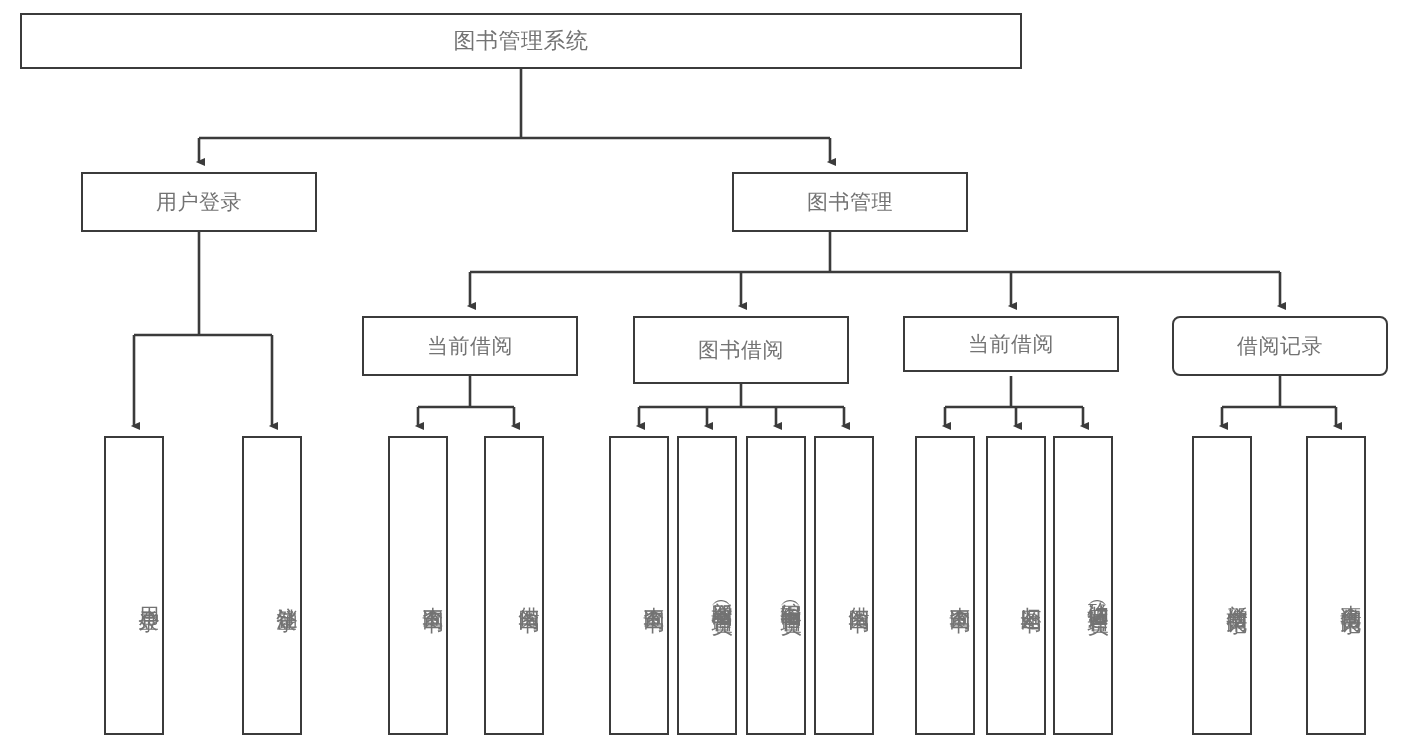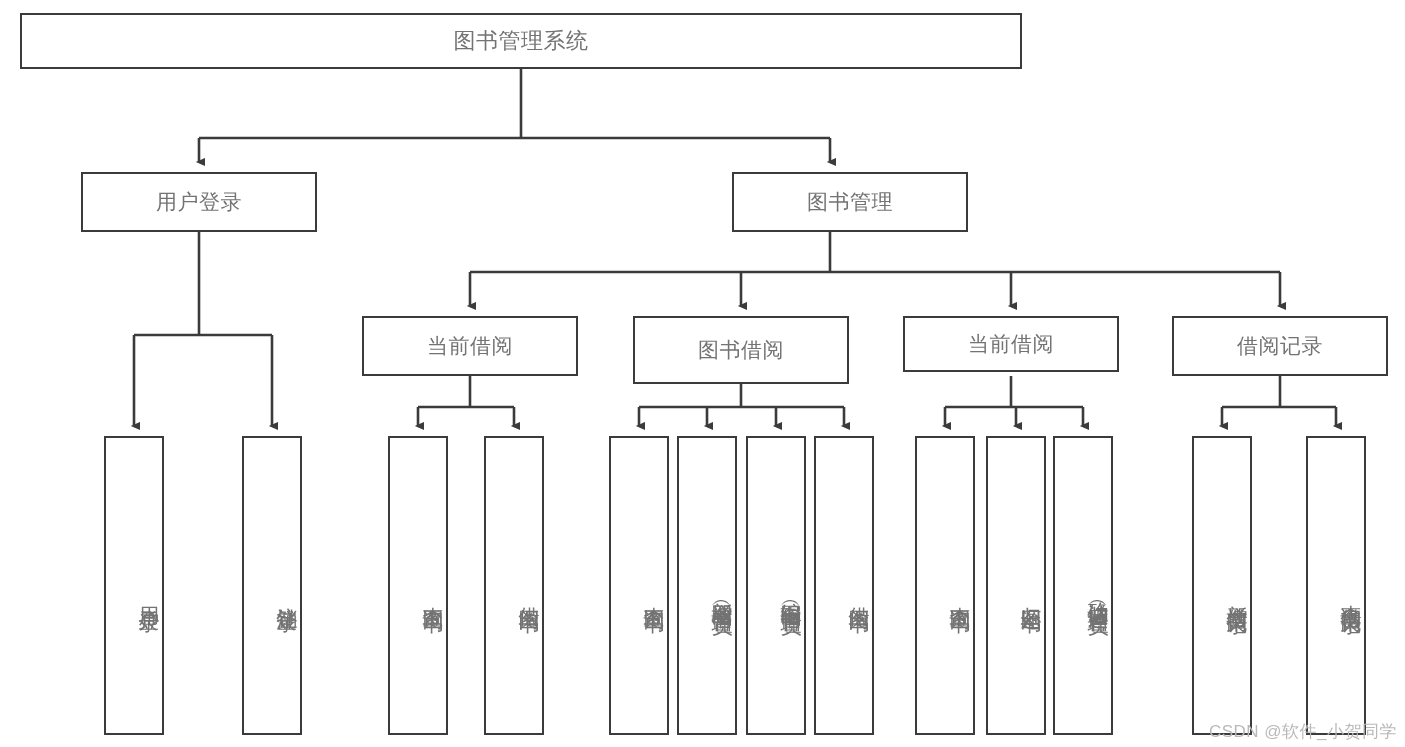--- a/index.html
+++ b/index.html
@@ -129,21 +129,21 @@
       </div>
       <div class="node horiz level3" style="left: 362px; top: 316px; width: 216px; height: 60px;">
         <span>当前借阅</span>
       </div>
       <div class="node horiz level3" style="left: 633px; top: 316px; width: 216px; height: 68px;">
         <span>图书借阅</span>
       </div>
       <div class="node horiz level3" style="left: 903px; top: 316px; width: 216px; height: 56px;">
         <span>当前借阅</span>
       </div>
-      <div class="node horiz level3" style="left: 1172px; top: 316px; width: 216px; height: 60px;">
+      <div class="node horiz level3" style="left: 1172px; top: 316px; width: 216px; height: 60px; border-radius: 8px;">
         <span>借阅记录</span>
       </div>
       <div class="node vert leaf" style="left: 104px; top: 436px; width: 60px; height: 299px;">
         <span class="vlabel">用户登录</span>
       </div>
       <div class="node vert leaf" style="left: 242px; top: 436px; width: 60px; height: 299px;">
         <span class="vlabel">注销登录</span>
       </div>
       <div class="node vert leaf" style="left: 388px; top: 436px; width: 60px; height: 299px;">
         <span class="vlabel">查询图书</span>
@@ -173,14 +173,13 @@
         <span class="vlabel">确认归还（管理员）</span>
       </div>
       <div class="node vert leaf" style="left: 1192px; top: 436px; width: 60px; height: 299px;">
         <span class="vlabel">新增借阅记录</span>
       </div>
       <div class="node vert leaf" style="left: 1306px; top: 436px; width: 60px; height: 299px;">
         <span class="vlabel">查询借阅记录</span>
       </div>
     </div>
 
-  <div class="watermark">CSDN @软件_小贺同学</div>
 </div>
 
 </body></html>

